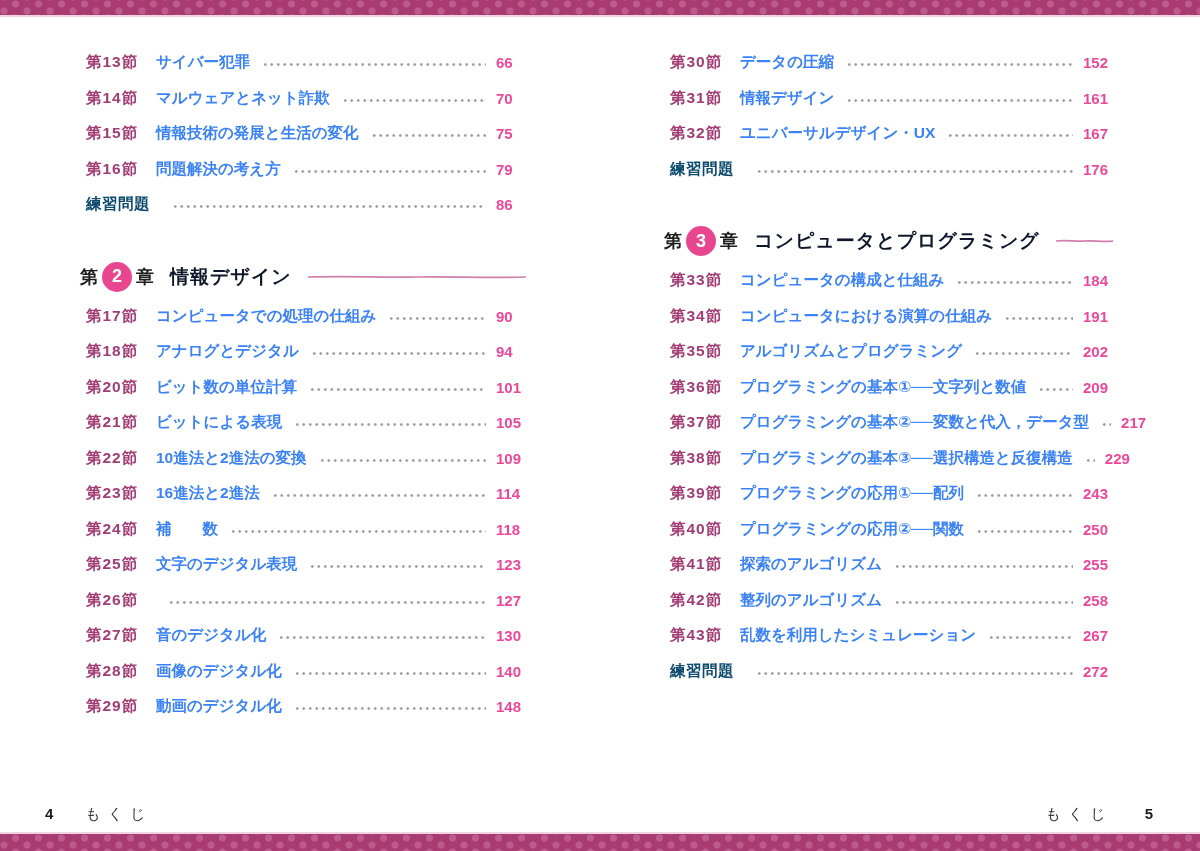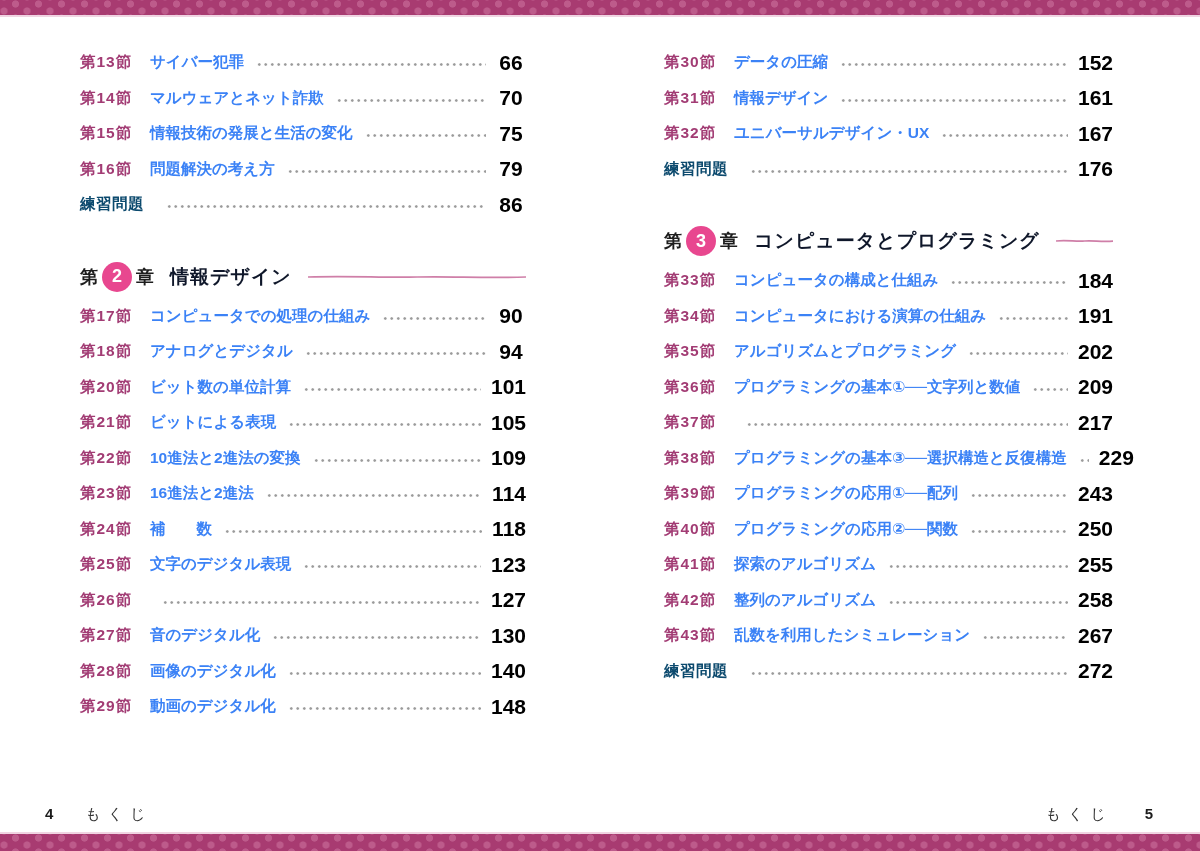--- a/index.html
+++ b/index.html
@@ -17,33 +17,33 @@
     background-size:23px 14px,23px 14px;
     background-position:4px -3px,15.5px 4px;
   }
   .band-top{top:0;height:15px;border-bottom:2px solid #f0d4e2;}
   .band-bottom{bottom:0;height:17px;border-top:2px solid #f0d4e2;}
 
   .page{position:absolute;top:45px;}
   .page-left{left:80px;width:446px;}
   .page-right{left:664px;width:449px;}
 
-  .row{display:flex;align-items:center;height:35.5px;}
+  .row{display:flex;align-items:center;height:35.5px;margin-left:6px;}
   .sec{
     flex:0 0 70px;color:#a23c74;font-weight:700;font-size:15.5px;
     letter-spacing:1px;white-space:nowrap;
   }
   .row.exercise .sec{flex:0 0 auto;margin-right:10px;color:#0c4a6e;letter-spacing:0.5px;}
   .ttl{font-weight:600;font-size:15.5px;white-space:nowrap;color:#3b82f6;}
   .leader{
     flex:1 1 0;height:3px;margin:4px 10px 0 12px;min-width:10px;
     background-image:radial-gradient(circle, #9b9b9b 1.1px, transparent 1.5px);
     background-size:6.5px 3px;background-repeat:repeat-x;background-position:left center;
   }
-  .pg{flex:0 0 auto;min-width:30px;text-align:center;font-weight:700;font-size:21px;color:#000000;}
+  .pg{flex:0 0 auto;min-width:30px;text-align:left;font-weight:700;font-size:15px;color:#ec4899;}
 
   .chapter{display:flex;align-items:center;height:40px;margin-top:34px;margin-bottom:2px;}
   .ch-pre,.ch-suf{font-size:18px;font-weight:700;color:#1d1d1d;}
   .badge{
     width:30px;height:30px;border-radius:50%;background:#e8478f;color:#ffffff;
     display:flex;align-items:center;justify-content:center;
     font-weight:700;font-size:18px;margin:0 4px;flex:0 0 auto;
   }
   .ch-title{font-size:19px;font-weight:700;color:#0f172a;margin-left:16px;letter-spacing:1px;white-space:nowrap;}
   .wave{flex:1 1 0;height:10px;margin-left:16px;min-width:30px;}
@@ -235,20 +235,21 @@
     <span class="pg">202</span>
   </div>
   <div class="row">
     <span class="sec">第36節</span>
     <span class="ttl">プログラミングの基本①──文字列と数値</span>
     <span class="leader"></span>
     <span class="pg">209</span>
   </div>
   <div class="row">
     <span class="sec">第37節</span>
+    <span class="ttl">プログラミングの基本②──変数と代入，データ型</span>
     <span class="leader"></span>
     <span class="pg">217</span>
   </div>
   <div class="row">
     <span class="sec">第38節</span>
     <span class="ttl">プログラミングの基本③──選択構造と反復構造</span>
     <span class="leader"></span>
     <span class="pg">229</span>
   </div>
   <div class="row">

